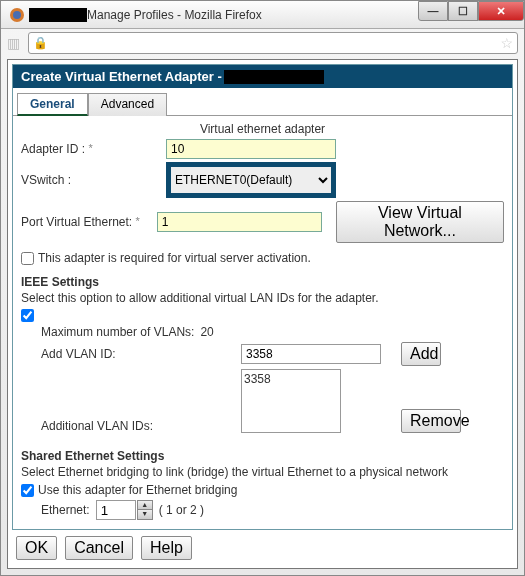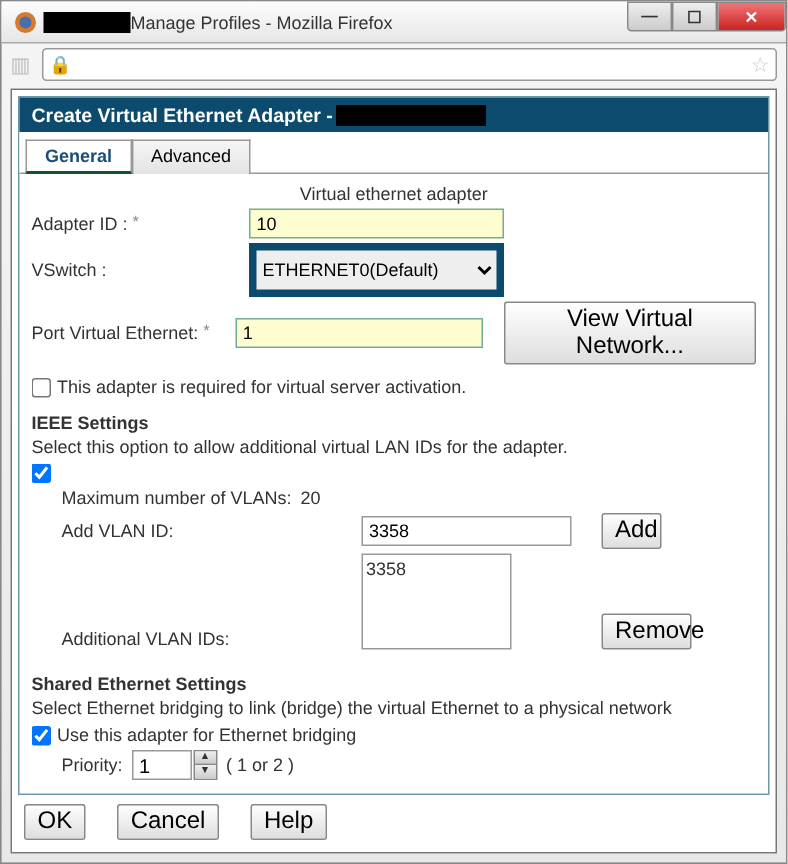--- a/index.html
+++ b/index.html
@@ -46,21 +46,21 @@
   .indent { margin-left: 20px; align-items: center; }
   
   .listbox { width:100px; height:64px; border:1px solid #999; background:#fff; overflow-y: scroll; padding:2px;}
   
   .spinner { display:flex; align-items:center;}
   .spinner input { width:40px; height:20px; border:1px solid #999; padding:0 4px;}
   .spin-btns { display:flex; flex-direction:column; border:1px solid #888; margin-left:1px;}
   .spin-btns div { width:14px; height:9px; background:linear-gradient(#eee,#ccc); font-size:7px; text-align:center; line-height:8px; cursor:pointer; border-bottom:1px solid #888;}
   .spin-btns div:last-child{border-bottom:none;}
   
-  .bottom-btns { display:flex; gap:21px; padding:6px 4px 2px 4px;}
+  .bottom-btns { display:flex; gap:8px; padding:6px 4px 2px 4px;}
 </style>
 </head>
 <body>
 
 <div class="window">
   <div class="titlebar">
     <svg class="titlebar-icon" viewBox="0 0 16 16">
         <circle cx="8" cy="8" r="7" fill="#d67a2e"></circle>
         <circle cx="8" cy="8" r="4" fill="#4a6db0"></circle>
       </svg>
@@ -147,21 +147,21 @@
 
         <div class="sect-title" style="margin-top:16px">Shared Ethernet Settings</div>
         <div class="sect-desc">Select Ethernet bridging to link (bridge) the virtual Ethernet to a physical network</div>
 
         <div class="form-row">
           <input type="checkbox" checked="" style="">
           <span style="margin-left:4px">Use this adapter for Ethernet bridging</span>
         </div>
 
         <div class="form-row indent">
-          <span>Priority:</span>
+          <span>Ethernet:</span>
           <div class="spinner" style="margin:0 6px">
             <input value="1" style="">
             <div class="spin-btns">
               <div>▲</div>
               <div>▼</div>
             </div>
           </div>
           <span>( 1 or 2 )</span>
         </div>
       </div>

